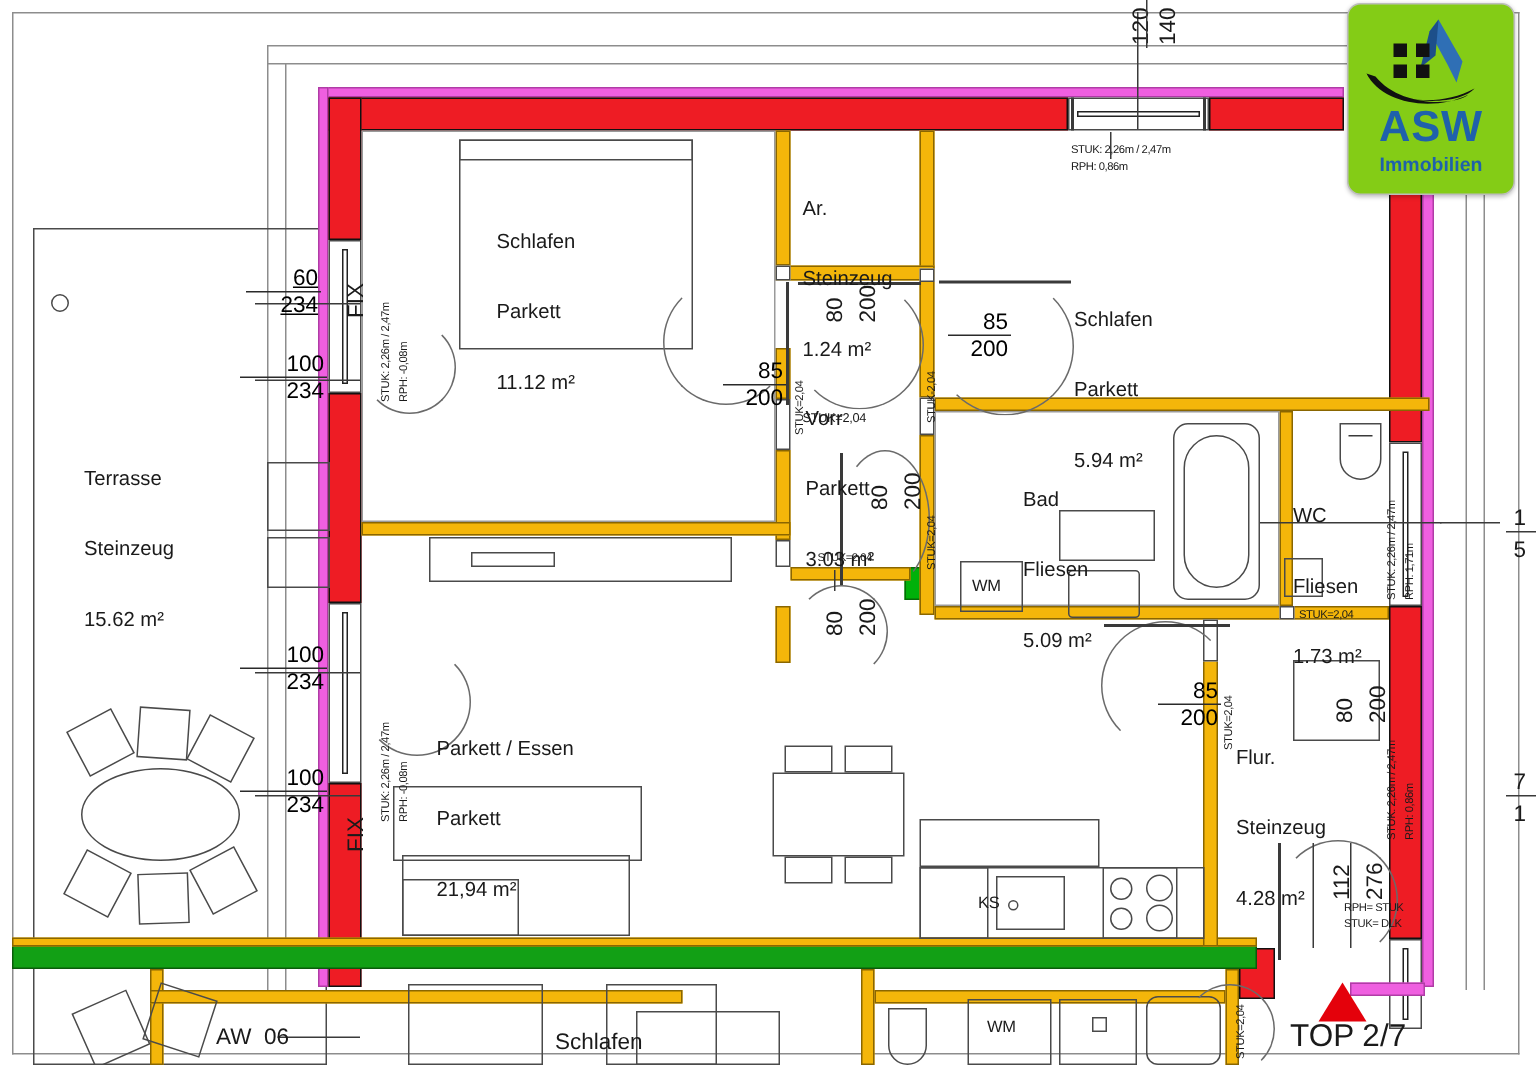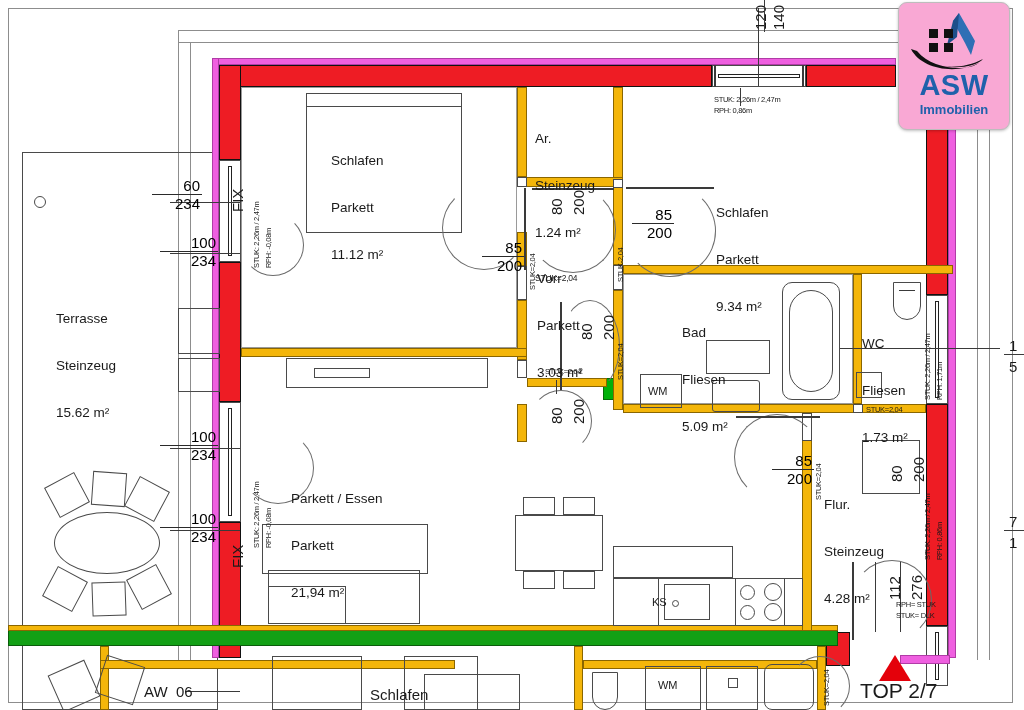--- a/index.html
+++ b/index.html
@@ -49,21 +49,21 @@
   .dimpair { position:absolute; text-align:right; }
   .dimpair .top { font-size:15px; display:block; padding:0 2px 0 0;}
   .dimpair .bot { font-size:15px; display:block; padding:0 2px 0 0; border-top:1px solid #2a2a2a;}
 
   
   .arc { position:absolute; border:1px solid #6a6a6a; border-radius:50%; background:transparent; }
 
   
   #logo {
     position:absolute; left:898px; top:2px; width:112px; height:128px;
-    background:#f9a8d4; border:1px solid #bdbdbd; border-radius:9px;
+    background:#84cc16; border:1px solid #bdbdbd; border-radius:9px;
     box-shadow:0 1px 3px rgba(0,0,0,.25);
     overflow:hidden;
   }
   #logo .brand {
     position:absolute; left:0; right:0; top:66px; text-align:center;
     font-size:29px; font-weight:bold; color:#1f61ab; letter-spacing:.5px;
     font-family:"Liberation Sans", sans-serif;
   }
   #logo .sub {
     position:absolute; left:0; right:0; top:99px; text-align:center;
@@ -280,21 +280,21 @@
   <div class="lbl room" style="left:535px; top:100px;">
     <span class="a">Ar.</span>
     <span class="a">Steinzeug</span>
     <span class="a">1.24 m²</span>
     <span class="a sm" style="margin-top:2px;">STUK=2,04</span>
   </div>
 
   <div class="lbl room" style="left:716px; top:174px;">
     <span class="a">Schlafen</span>
     <span class="a">Parkett</span>
-    <span class="a">9.34 m²</span>
+    <span class="a">5.94 m²</span>
   </div>
 
   <div class="lbl room" style="left:537px; top:240px;">
     <span class="a">Vorr</span>
     <span class="a">Parkett</span>
     <span class="a">3.03 m²</span>
   </div>
 
   <div class="lbl room" style="left:682px; top:294px;">
     <span class="a">Bad</span>
@@ -313,21 +313,21 @@
     <span class="a">Parkett</span>
     <span class="a">21,94 m²</span>
   </div>
 
   <div class="lbl room" style="left:824px; top:466px;">
     <span class="a">Flur.</span>
     <span class="a">Steinzeug</span>
     <span class="a">4.28 m²</span>
   </div>
 
-  <div class="dimpair" style="left:152px; top:177px; width:50px;">
+  <div class="dimpair" style="left:164px; top:177px; width:50px;text-decoration:underline;">
     <span class="top">60</span>
     <span class="bot">234</span>
   </div>
   <div class="dimpair" style="left:160px; top:234px; width:58px;">
     <span class="top">100</span>
     <span class="bot">234</span>
   </div>
   <div class="dimpair" style="left:160px; top:428px; width:58px;">
     <span class="top">100</span>
     <span class="bot">234</span>

